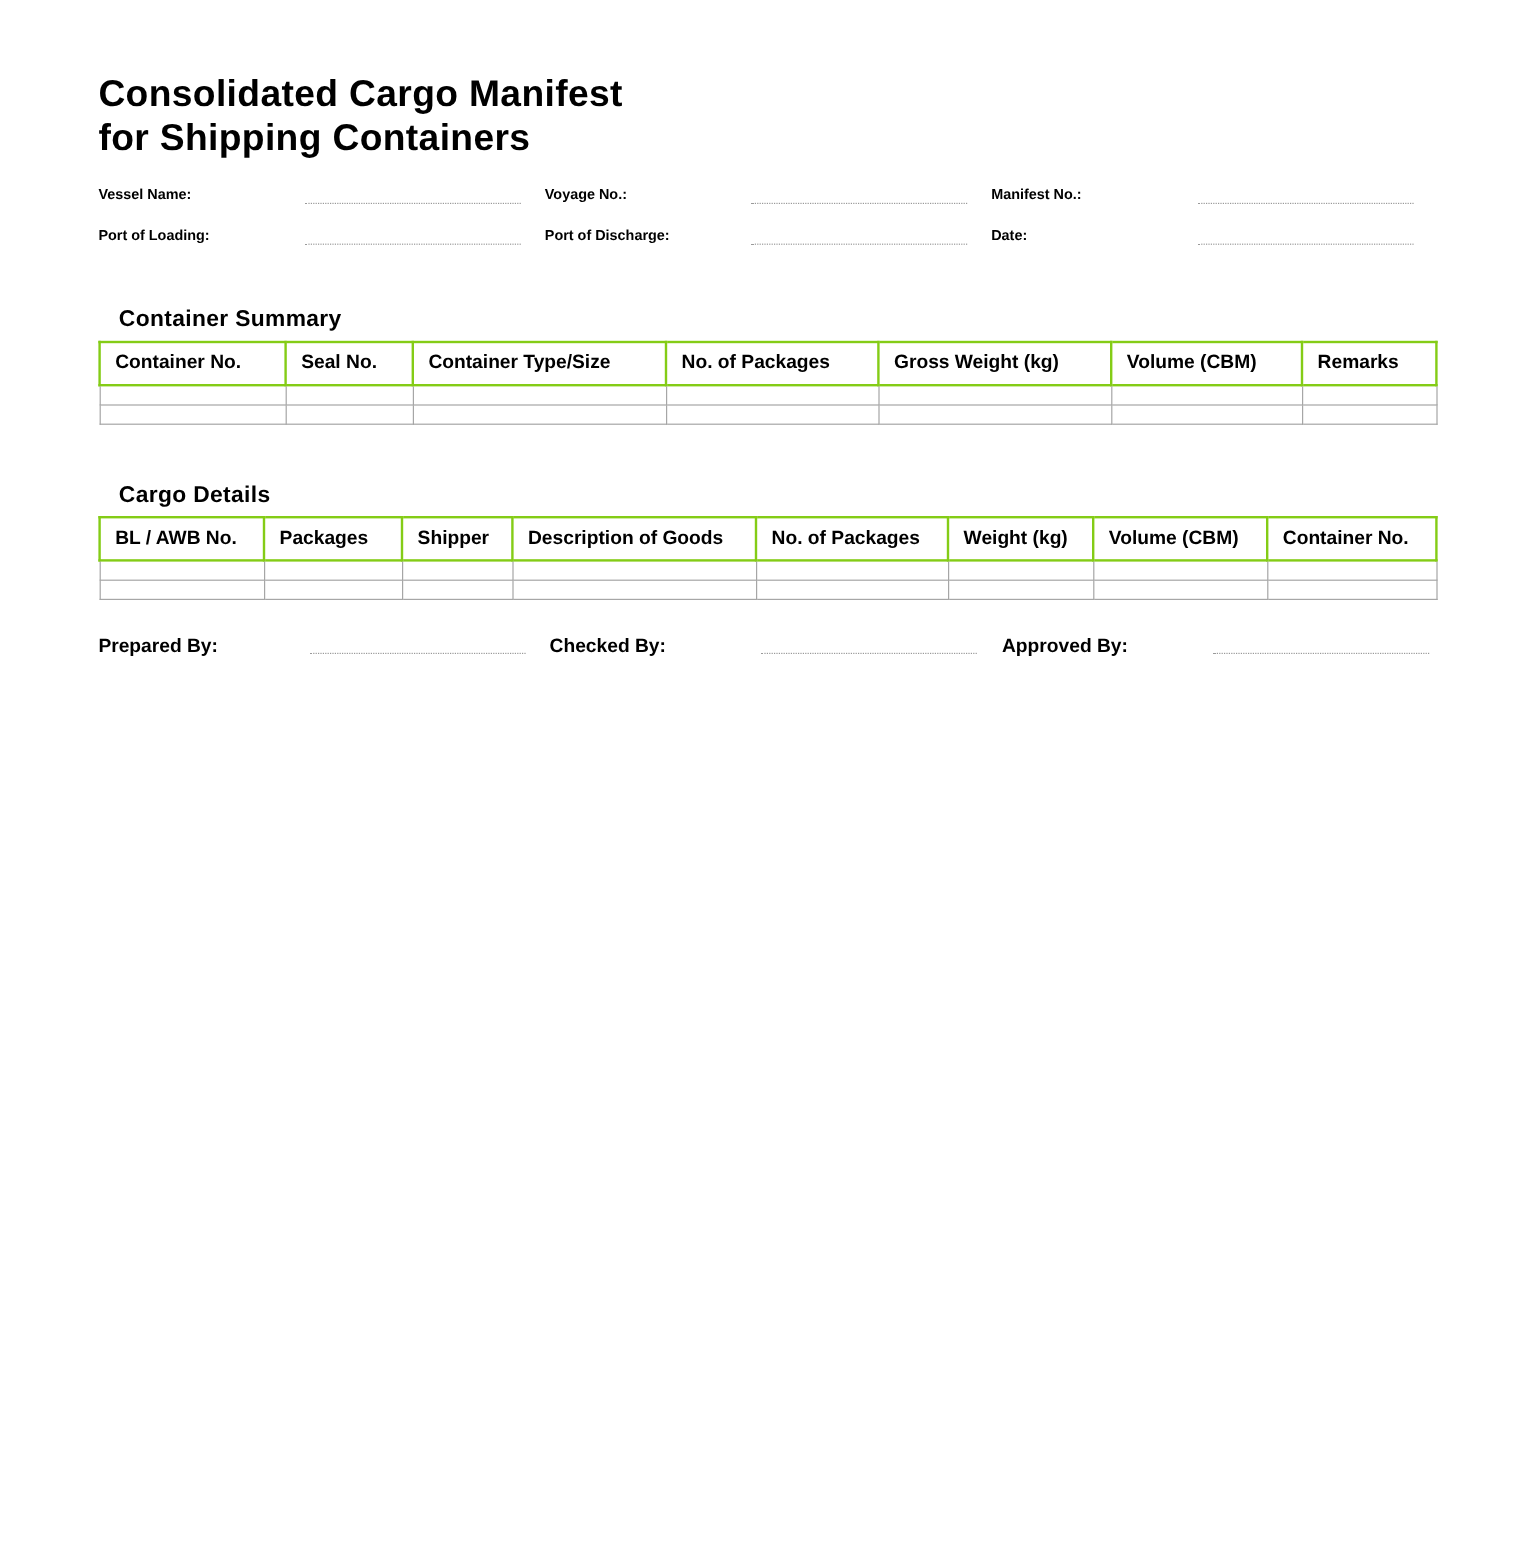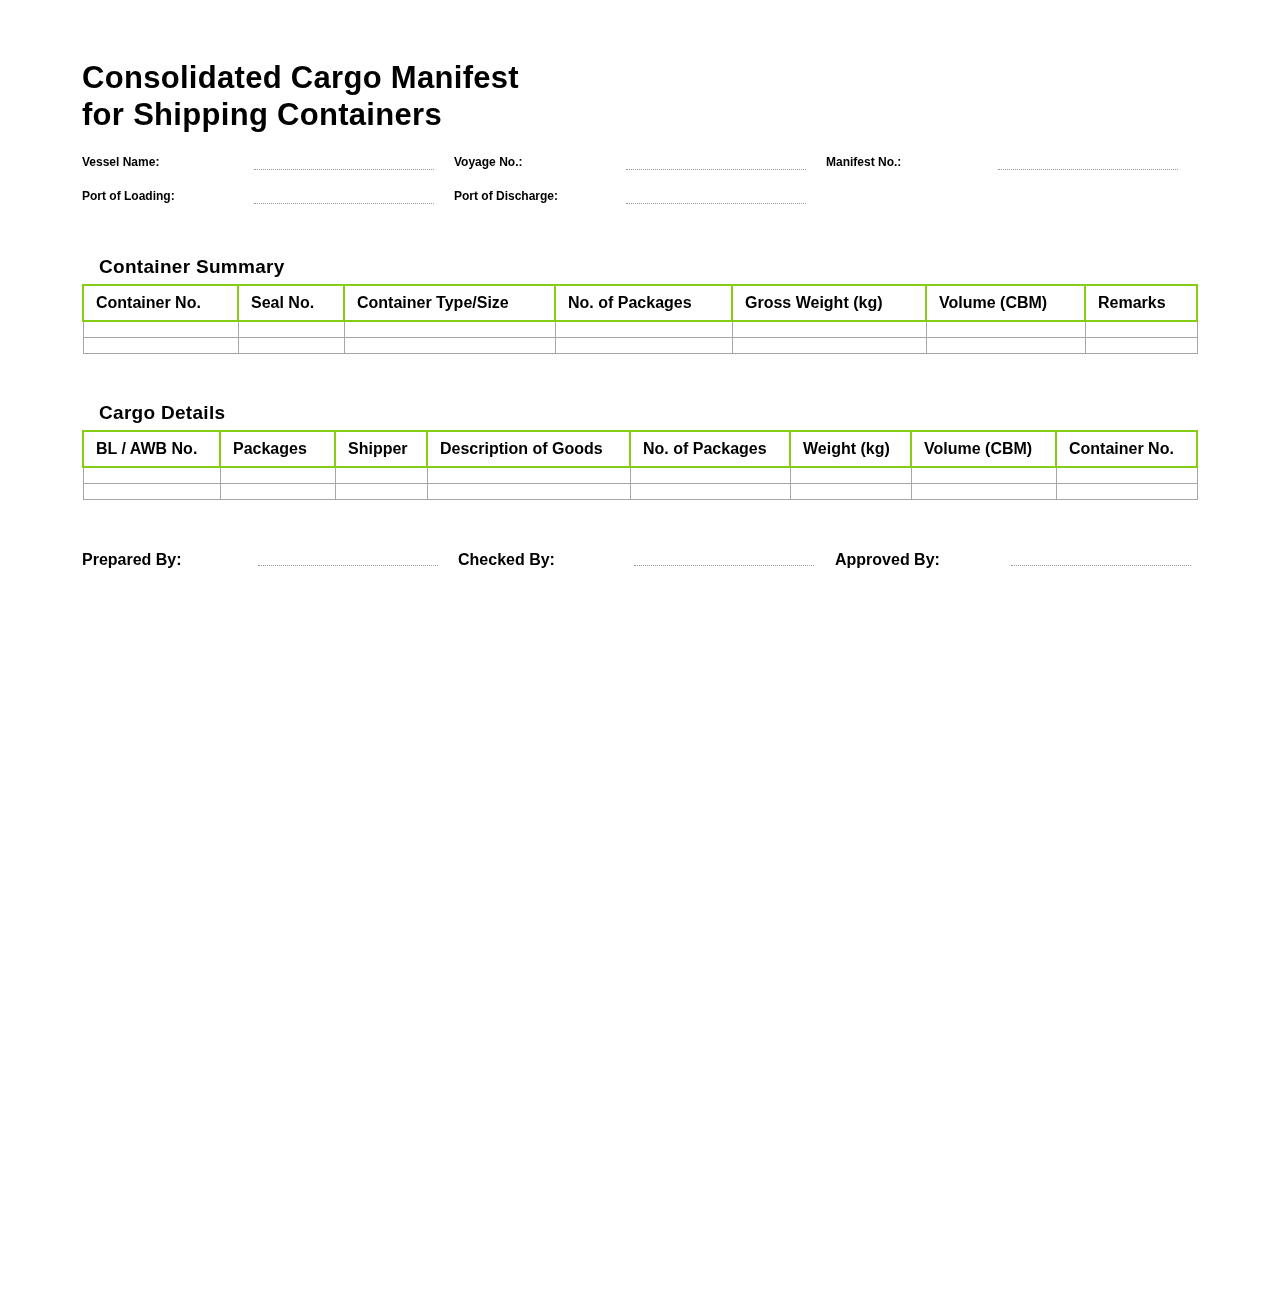--- a/index.html
+++ b/index.html
@@ -8,21 +8,21 @@
   .title { position:absolute; left:0; top:59px; margin:0; font-size:31px; font-weight:bold; line-height:37px; letter-spacing:0.3px; }
   .meta { position:absolute; left:0; top:154px; width:1114px; }
   .meta-row { position:relative; height:34px; }
   .meta-field { position:absolute; top:0; width:352px; height:24px; }
   .meta-label { position:absolute; left:0; top:1px; font-size:12px; font-weight:bold; }
   .meta-line { position:absolute; left:172px; top:15px; width:180px; border-bottom:1px dotted #999; height:0; }
   .section-title { position:absolute; left:0; margin:17px; font-size:19px; font-weight:bold; letter-spacing:0.3px; }
   table.grid { position:absolute; left:0; border-collapse:collapse; width:1114px; table-layout:fixed; }
   table.grid th { border:2px solid #84cc16; text-align:left; font-size:16px; font-weight:bold; padding:0 12px; height:34px; white-space:nowrap; }
   table.grid td { border:1px solid #a6a6a6; height:15px; padding:0; }
-  .sig { position:absolute; left:0; top:550px; width:1114px; height:24px; }
+  .sig { position:absolute; left:0; top:529px; width:1114px; height:24px; }
   .sig-field { position:absolute; top:0; height:24px; width:356px; }
   .sig-label { position:absolute; left:0; top:1px; font-size:16px; font-weight:bold; }
   .sig-line { position:absolute; left:176px; top:15px; width:180px; border-bottom:1px dotted #999; height:0; }
 </style>
 </head>
 <body>
 
 <div class="page">
 
   <h1 class="title">
@@ -45,20 +45,24 @@
         <span class="meta-line"></span>
       </div>
     </div>
     <div class="meta-row">
       <div class="meta-field" style="left:0;">
         <span class="meta-label">Port of Loading:</span>
         <span class="meta-line"></span>
       </div>
       <div class="meta-field" style="left:372px;">
         <span class="meta-label">Port of Discharge:</span>
+        <span class="meta-line"></span>
+      </div>
+      <div class="meta-field" style="left:744px;">
+        <span class="meta-label">Date:</span>
         <span class="meta-line"></span>
       </div>
     </div>
   </div>
 
   <h2 class="section-title" style="top:239px;">Container Summary</h2>
 
   <table class="grid" style="top:284px;">
     <colgroup>
       <col style="width:155px">

